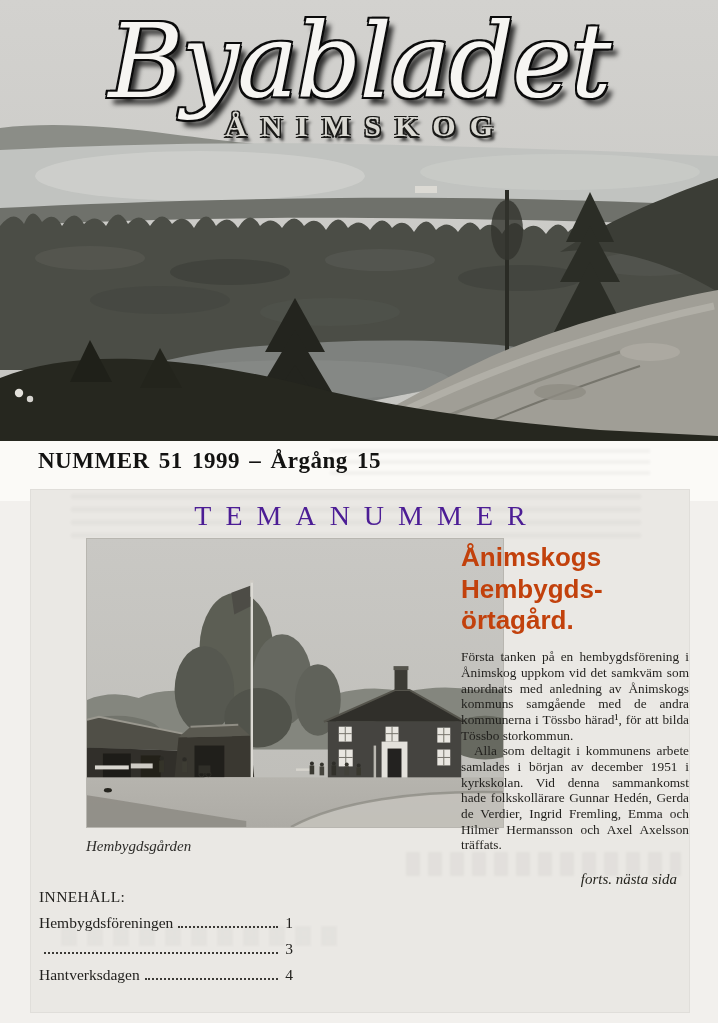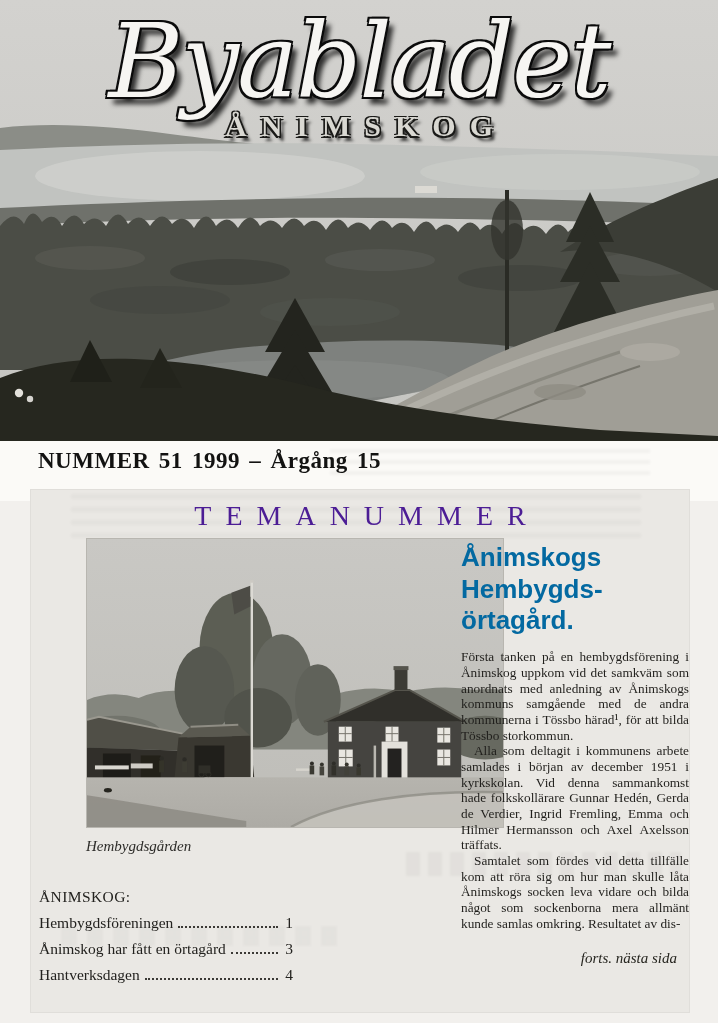--- a/index.html
+++ b/index.html
@@ -58,21 +58,21 @@
 
   .photo-figure { position:absolute; left:8px; top:48px; width:418px;padding-left:47px; }
   .photo-figure svg { display:block; width:418px; height:290px; border:1px solid #b8b6b0; }
   .photo-caption {
     margin-top:10px; font-style:italic; font-size:15px; color:#2c2b28;
   }
 
   .lead-article { position:absolute; left:430px; top:52px; width:228px; }
   .article-title {
     font-family:"Liberation Sans", sans-serif; font-weight:bold;
-    font-size:26px; line-height:1.22; color:#0369a1; margin-bottom:12px;
+    font-size:26px; line-height:1.22; color:#c2410c; margin-bottom:12px;
   }
   .lead-article p {
     font-size:13.3px; line-height:1.18; text-align:justify; color:#201f1c;
   }
   .lead-article p + p { text-indent:13px; }
   .continuation {
     margin-top:18px; padding-right:12px; text-align:right;
     font-style:italic; font-size:15px; color:#26251f;
   }
 
@@ -280,33 +280,31 @@
     </figure>
 
     <article class="lead-article">
       <h3 class="article-title">
         <div>Ånimskogs</div>
         <div>Hembygds-</div>
         <div>örtagård.</div>
       </h3>
       <p>Första tanken på en hembygdsförening i Ånimskog uppkom vid det samkväm som anordnats med anledning av Ånimskogs kommuns samgående med de andra kommunerna i Tössbo härad¹, för att bilda Tössbo storkommun.</p>
       <p>Alla som deltagit i kommunens arbete samlades i början av december 1951 i kyrkskolan. Vid denna sammankomst hade folkskollärare Gunnar Hedén, Gerda de Verdier, Ingrid Fremling, Emma och Hilmer Hermansson och Axel Axelsson träffats.</p>
-      <p>Samtalet som fördes vid detta tillfälle kom att röra sig om hur man skulle låta Ånimskogs socken leva vidare och bilda något som sockenborna mera allmänt kunde samlas omkring. Resultatet av dis-</p>
       <div class="continuation">forts. nästa sida</div>
     </article>
 
     <nav class="toc">
-      <div class="toc-heading">ÅNIMSKOG:</div>
+      <div class="toc-heading">INNEHÅLL:</div>
       <div class="toc-row">
         <span class="toc-label">Hembygdsföreningen</span>
         <span class="toc-dots"></span>
         <span class="toc-page">1</span>
       </div>
       <div class="toc-row">
-        <span class="toc-label">Ånimskog har fått en örtagård</span>
         <span class="toc-dots"></span>
         <span class="toc-page">3</span>
       </div>
       <div class="toc-row">
         <span class="toc-label">Hantverksdagen</span>
         <span class="toc-dots"></span>
         <span class="toc-page">4</span>
       </div>
     </nav>
   </section>

